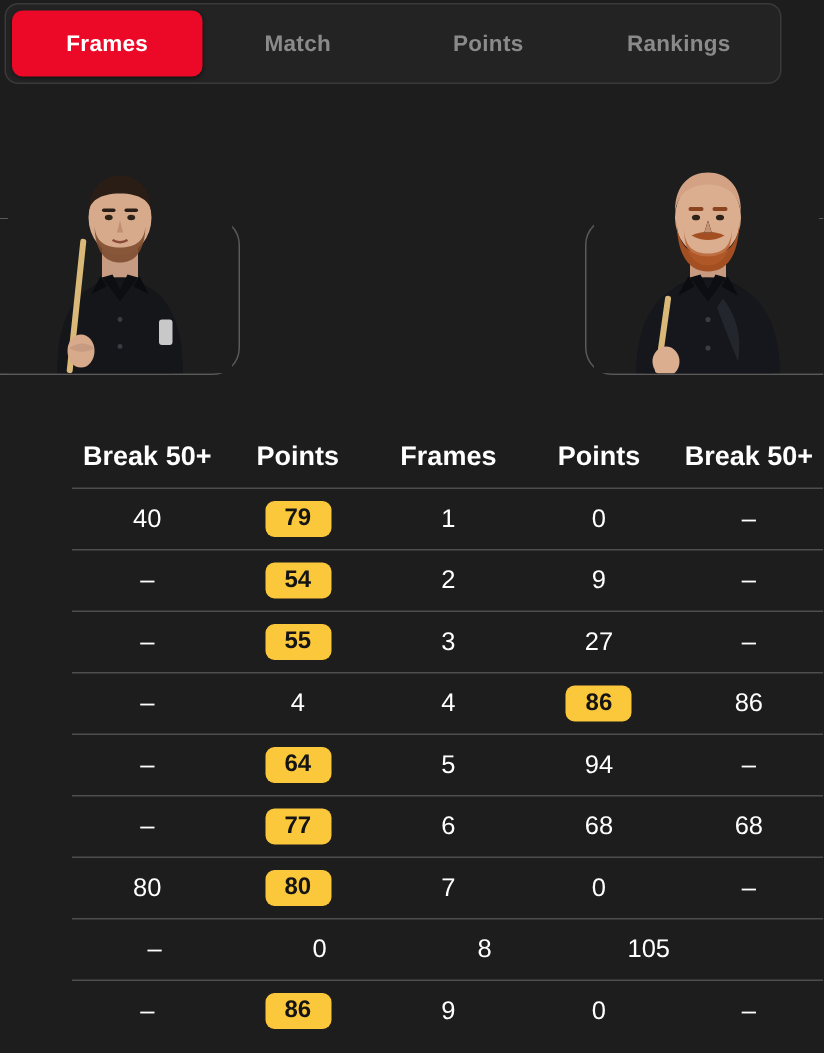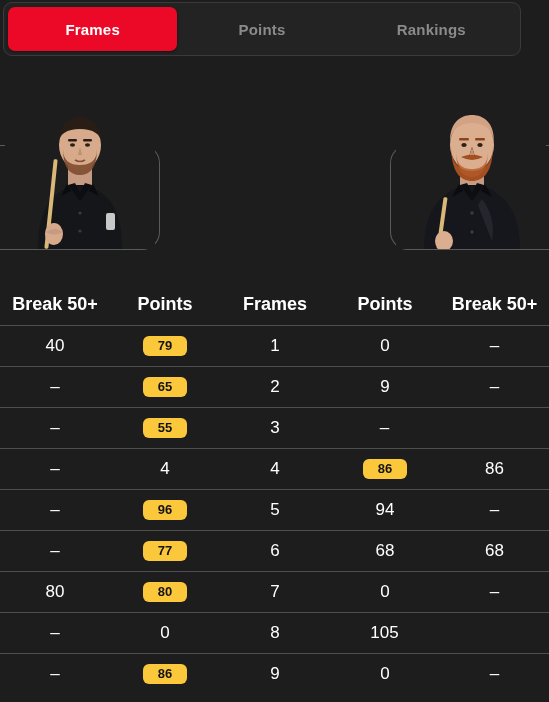--- a/index.html
+++ b/index.html
@@ -86,20 +86,21 @@
     position: absolute;
     left: 0;
     top: 283px;
     width: 549px;
   }
   .srow {
     display: flex;
     align-items: flex-end;
     height: 40px;
     border-top: 1px solid #4e4e4e;
+    margin-left: 48px;
   }
   .srow.header {
     height: 42px;
     border-top: none;
   }
   .cell {
     display: flex;
     align-items: center;
     justify-content: center;
     height: 100%;
@@ -122,33 +123,36 @@
 
   .badge {
     display: inline-flex;
     align-items: center;
     justify-content: center;
     min-width: 26px;
     padding: 3px 9px;
     background: #fbc83c;
     color: #141414;
     font-weight: bold;
-    font-size: 13px;
+    font-size: 16px;
     border-radius: 6px;
     line-height: 1.15;
   }
 </style>
 </head>
 <body>
 
 <div id="app">
 
   <div class="tabbar">
     <div class="tab active">
       <span>Frames</span>
+    </div>
+    <div class="tab">
+      <span>Match</span>
     </div>
     <div class="tab">
       <span>Points</span>
     </div>
     <div class="tab">
       <span>Rankings</span>
     </div>
   </div>
 
   <div class="players">
@@ -265,21 +269,21 @@
           </div>
           <div class="cell c-break-r">
             <span class="dash">–</span>
           </div>
         </div>
         <div class="srow">
           <div class="cell c-break-l">
             <span class="dash">–</span>
           </div>
           <div class="cell c-pts-l">
-            <span class="badge">65</span>
+            <span class="badge">54</span>
           </div>
           <div class="cell c-frame">
             <span class="val">2</span>
           </div>
           <div class="cell c-pts-r">
             <span class="val">9</span>
           </div>
           <div class="cell c-break-r">
             <span class="dash">–</span>
           </div>
@@ -287,20 +291,23 @@
         <div class="srow">
           <div class="cell c-break-l">
             <span class="dash">–</span>
           </div>
           <div class="cell c-pts-l">
             <span class="badge">55</span>
           </div>
           <div class="cell c-frame">
             <span class="val">3</span>
           </div>
+          <div class="cell c-pts-r">
+            <span class="val">27</span>
+          </div>
           <div class="cell c-break-r">
             <span class="dash">–</span>
           </div>
         </div>
         <div class="srow">
           <div class="cell c-break-l">
             <span class="dash">–</span>
           </div>
           <div class="cell c-pts-l">
             <span class="val">4</span>
@@ -313,21 +320,21 @@
           </div>
           <div class="cell c-break-r">
             <span class="val">86</span>
           </div>
         </div>
         <div class="srow">
           <div class="cell c-break-l">
             <span class="dash">–</span>
           </div>
           <div class="cell c-pts-l">
-            <span class="badge">96</span>
+            <span class="badge">64</span>
           </div>
           <div class="cell c-frame">
             <span class="val">5</span>
           </div>
           <div class="cell c-pts-r">
             <span class="val">94</span>
           </div>
           <div class="cell c-break-r">
             <span class="dash">–</span>
           </div>

